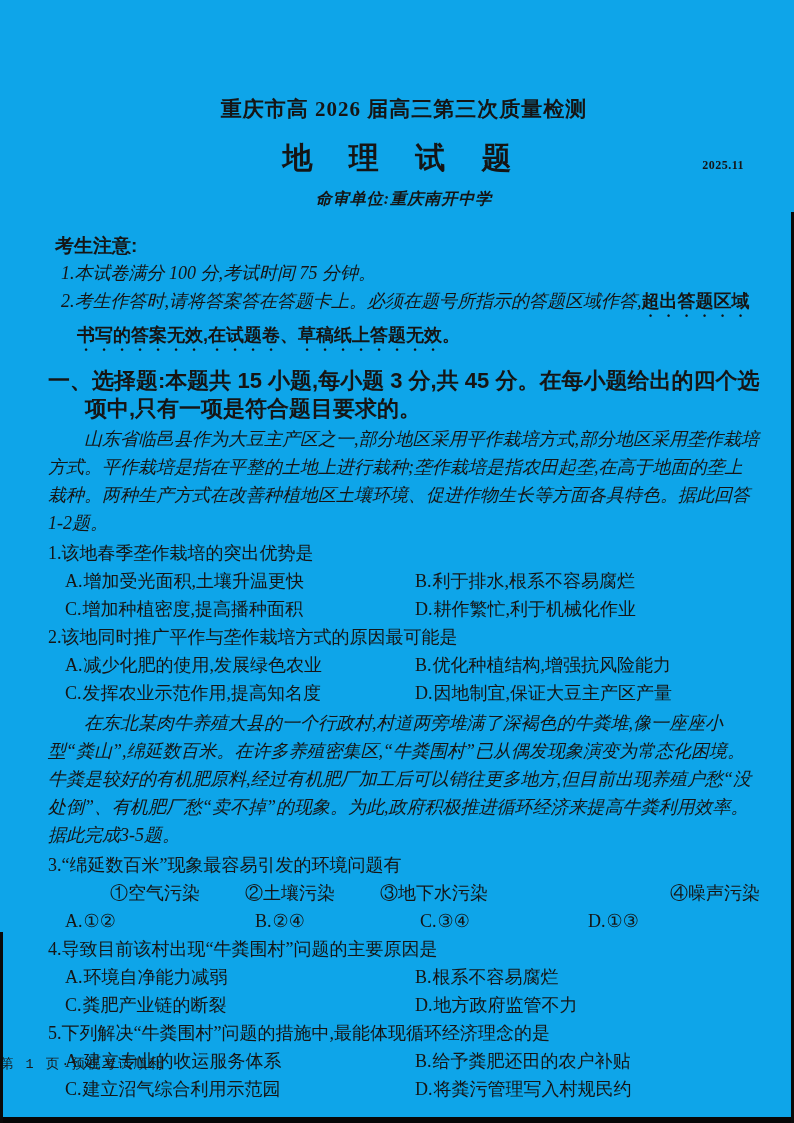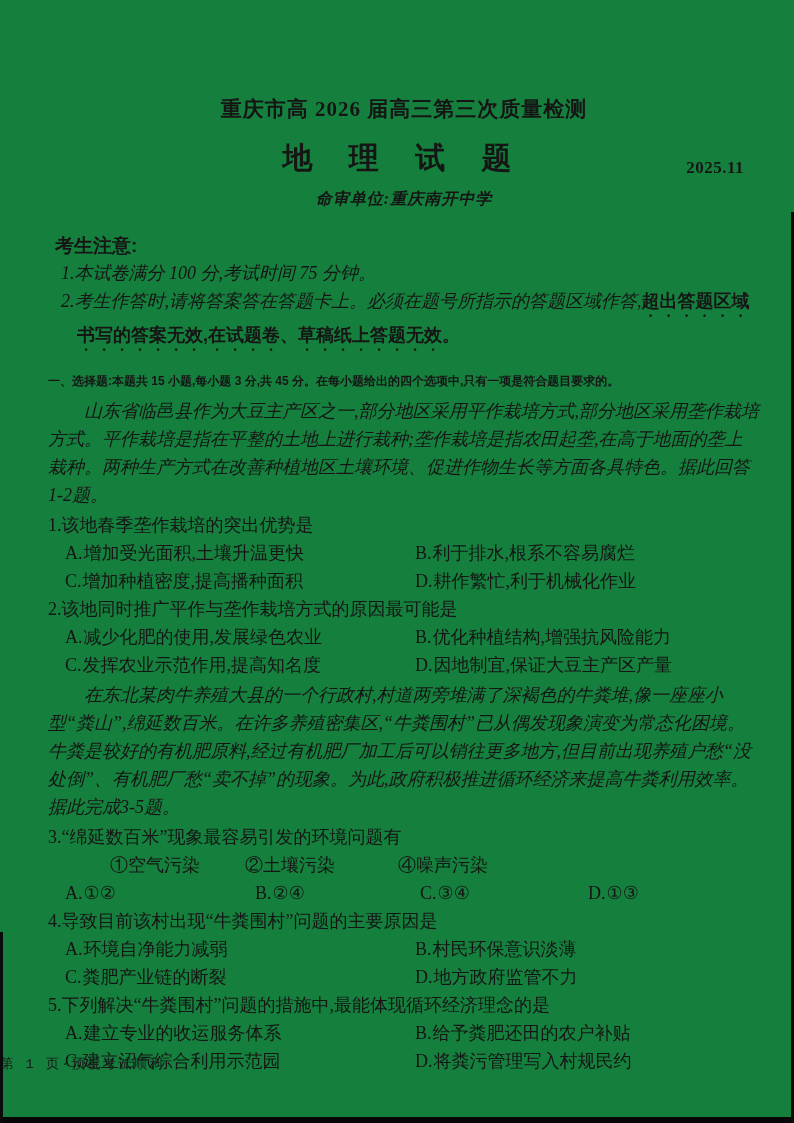--- a/index.html
+++ b/index.html
@@ -1,40 +1,40 @@
 <!DOCTYPE html>
 <html><head>
 <meta charset="utf-8">
 <style>
   html, body { margin: 0; padding: 0; background: #d9d9d9; }
   .page {
     position: relative;
     width: 794px;
     height: 1123px;
     margin: 0 auto;
-    background: #15803d;
+    background: #0ea5e9;
     overflow: hidden;
     font-family: "Liberation Serif", "DejaVu Serif", serif;
     color: #151515;
   }
   .content { padding: 96px 34px 0 48px; }
 
   
   .header { position: relative; text-align: center; }
   .exam-title {
     font-size: 21px; font-weight: bold; letter-spacing: 1px; line-height: 26px;
   }
   .subject-title {
     font-family: "Liberation Sans", "DejaVu Sans", sans-serif;
     font-size: 30px; font-weight: bold; letter-spacing: 14px;
     line-height: 40px; margin-top: 16px;
   }
   .exam-date {
     position: absolute; right: 16px; top: 62px;
-    font-size: 17px; font-weight: bold; letter-spacing: 0.5px;
+    font-size: 12px; font-weight: bold; letter-spacing: 0.5px;
   }
   .issuer {
     font-size: 16px; font-weight: bold; font-style: italic;
     line-height: 22px; margin-top: 10px; letter-spacing: 1px;
   }
 
   
   .notice { margin-top: 22px; }
   .notice-heading {
     font-family: "Liberation Sans", "DejaVu Sans", sans-serif;
@@ -49,21 +49,21 @@
     font-family: "Liberation Sans", "DejaVu Sans", sans-serif;
     -webkit-text-emphasis: filled dot #111;
     -webkit-text-emphasis-position: under right;
     text-emphasis: filled dot #111;
     text-emphasis-position: under right;
   }
 
   
   .section-heading {
     font-family: "Liberation Sans", "DejaVu Sans", sans-serif;
-    font-size: 12px; font-weight: bold; line-height: 28px;
+    font-size: 22px; font-weight: bold; line-height: 28px;
     margin-top: 12px; padding-left: 37px; text-indent: -37px;
   }
 
   
   .passage {
     font-size: 18px; line-height: 28px; text-indent: 2em;
     font-style: italic; margin: 2px 0;
   }
 
   
@@ -137,35 +137,36 @@
       </div>
     </div>
 
     <div class="passage">在东北某肉牛养殖大县的一个行政村,村道两旁堆满了深褐色的牛粪堆,像一座座小型“粪山”,绵延数百米。在许多养殖密集区,“牛粪围村”已从偶发现象演变为常态化困境。牛粪是较好的有机肥原料,经过有机肥厂加工后可以销往更多地方,但目前出现养殖户愁“没处倒”、有机肥厂愁“卖不掉”的现象。为此,政府积极推进循环经济来提高牛粪利用效率。据此完成3-5题。</div>
 
     <div class="question">
       <div class="q-stem"><span>3.</span><span>“绵延数百米”现象最容易引发的环境问题有</span></div>
       <div class="q3-subitems">
         <span>①空气污染</span>
         <span>②土壤污染</span>
+        <span>③地下水污染</span>
         <span>④噪声污染</span>
       </div>
       <div class="q3-options">
         <div class="option"><span class="opt-label">A.</span><span class="opt-text">①②</span></div>
         <div class="option"><span class="opt-label">B.</span><span class="opt-text">②④</span></div>
         <div class="option"><span class="opt-label">C.</span><span class="opt-text">③④</span></div>
         <div class="option"><span class="opt-label">D.</span><span class="opt-text">①③</span></div>
       </div>
     </div>
 
     <div class="question">
       <div class="q-stem"><span>4.</span><span>导致目前该村出现“牛粪围村”问题的主要原因是</span></div>
       <div class="q-options">
         <div class="option"><span class="opt-label">A.</span><span class="opt-text">环境自净能力减弱</span></div>
-        <div class="option"><span class="opt-label">B.</span><span class="opt-text">村民环保意识淡薄</span></div>
+        <div class="option"><span class="opt-label">B.</span><span class="opt-text">根系不容易腐烂</span></div>
         <div class="option"><span class="opt-label">C.</span><span class="opt-text">粪肥产业链的断裂</span></div>
         <div class="option"><span class="opt-label">D.</span><span class="opt-text">地方政府监管不力</span></div>
       </div>
     </div>
 
     <div class="question">
       <div class="q-stem"><span>5.</span><span>下列解决“牛粪围村”问题的措施中,最能体现循环经济理念的是</span></div>
       <div class="q-options">
         <div class="option"><span class="opt-label">A.</span><span class="opt-text">建立专业的收运服务体系</span></div>
         <div class="option"><span class="opt-label">B.</span><span class="opt-text">给予粪肥还田的农户补贴</span></div>

